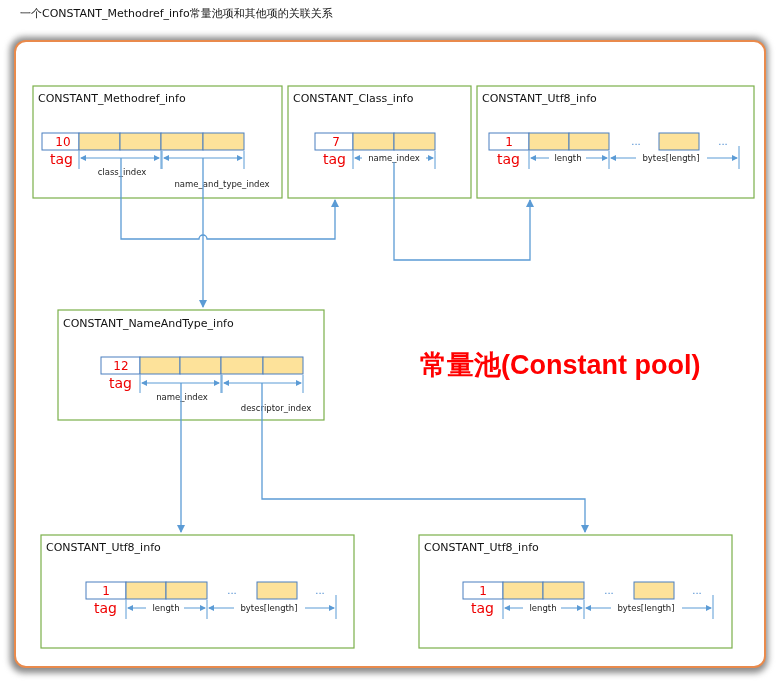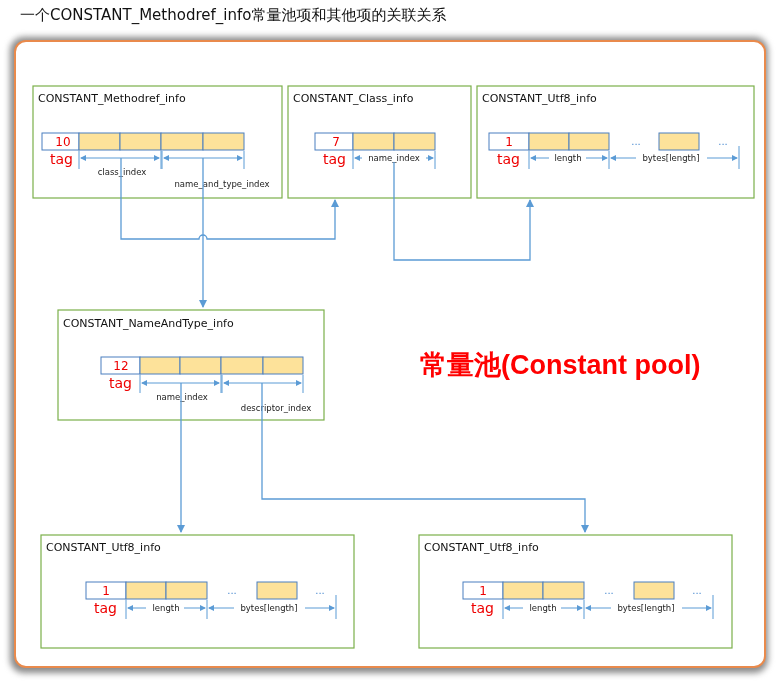--- a/index.html
+++ b/index.html
@@ -1,18 +1,18 @@
 <!DOCTYPE html>
 <html><head>
 <meta charset="utf-8">
 <style>
   html, body { margin:0; padding:0; background:#ffffff; }
   body { width:783px; height:682px; position:relative; overflow:hidden;
          font-family:"DejaVu Sans", sans-serif; }
-  .page-title { position:absolute; left:20px; top:6px; font-size:15px; color:#111;
+  .page-title { position:absolute; left:20px; top:6px; font-size:11px; color:#111;
                 font-family:"DejaVu Sans", sans-serif; white-space:nowrap; }
   .panel-shadow { position:absolute; left:10px; top:37px; width:758px; height:636px;
                   border-radius:14px; background:#8a8a8a; filter:blur(3px); }
   .panel { position:absolute; left:14px; top:40px; width:752px; height:628px;
            border-radius:12px; background:#fff; border:2px solid #e98a4c; box-sizing:border-box; }
   svg#diagram { position:absolute; left:0; top:0; width:783px; height:682px; }
   .box-title { font-family:"DejaVu Sans", sans-serif; font-size:11px; fill:#111; }
   .tag-val { font-family:"DejaVu Sans", sans-serif; font-size:12px; fill:#e00; }
   .tag-lbl { font-family:"DejaVu Sans", sans-serif; font-size:14px; fill:#e00; }
   .span-lbl { font-family:"DejaVu Sans", sans-serif; font-size:8.5px; fill:#222; }

